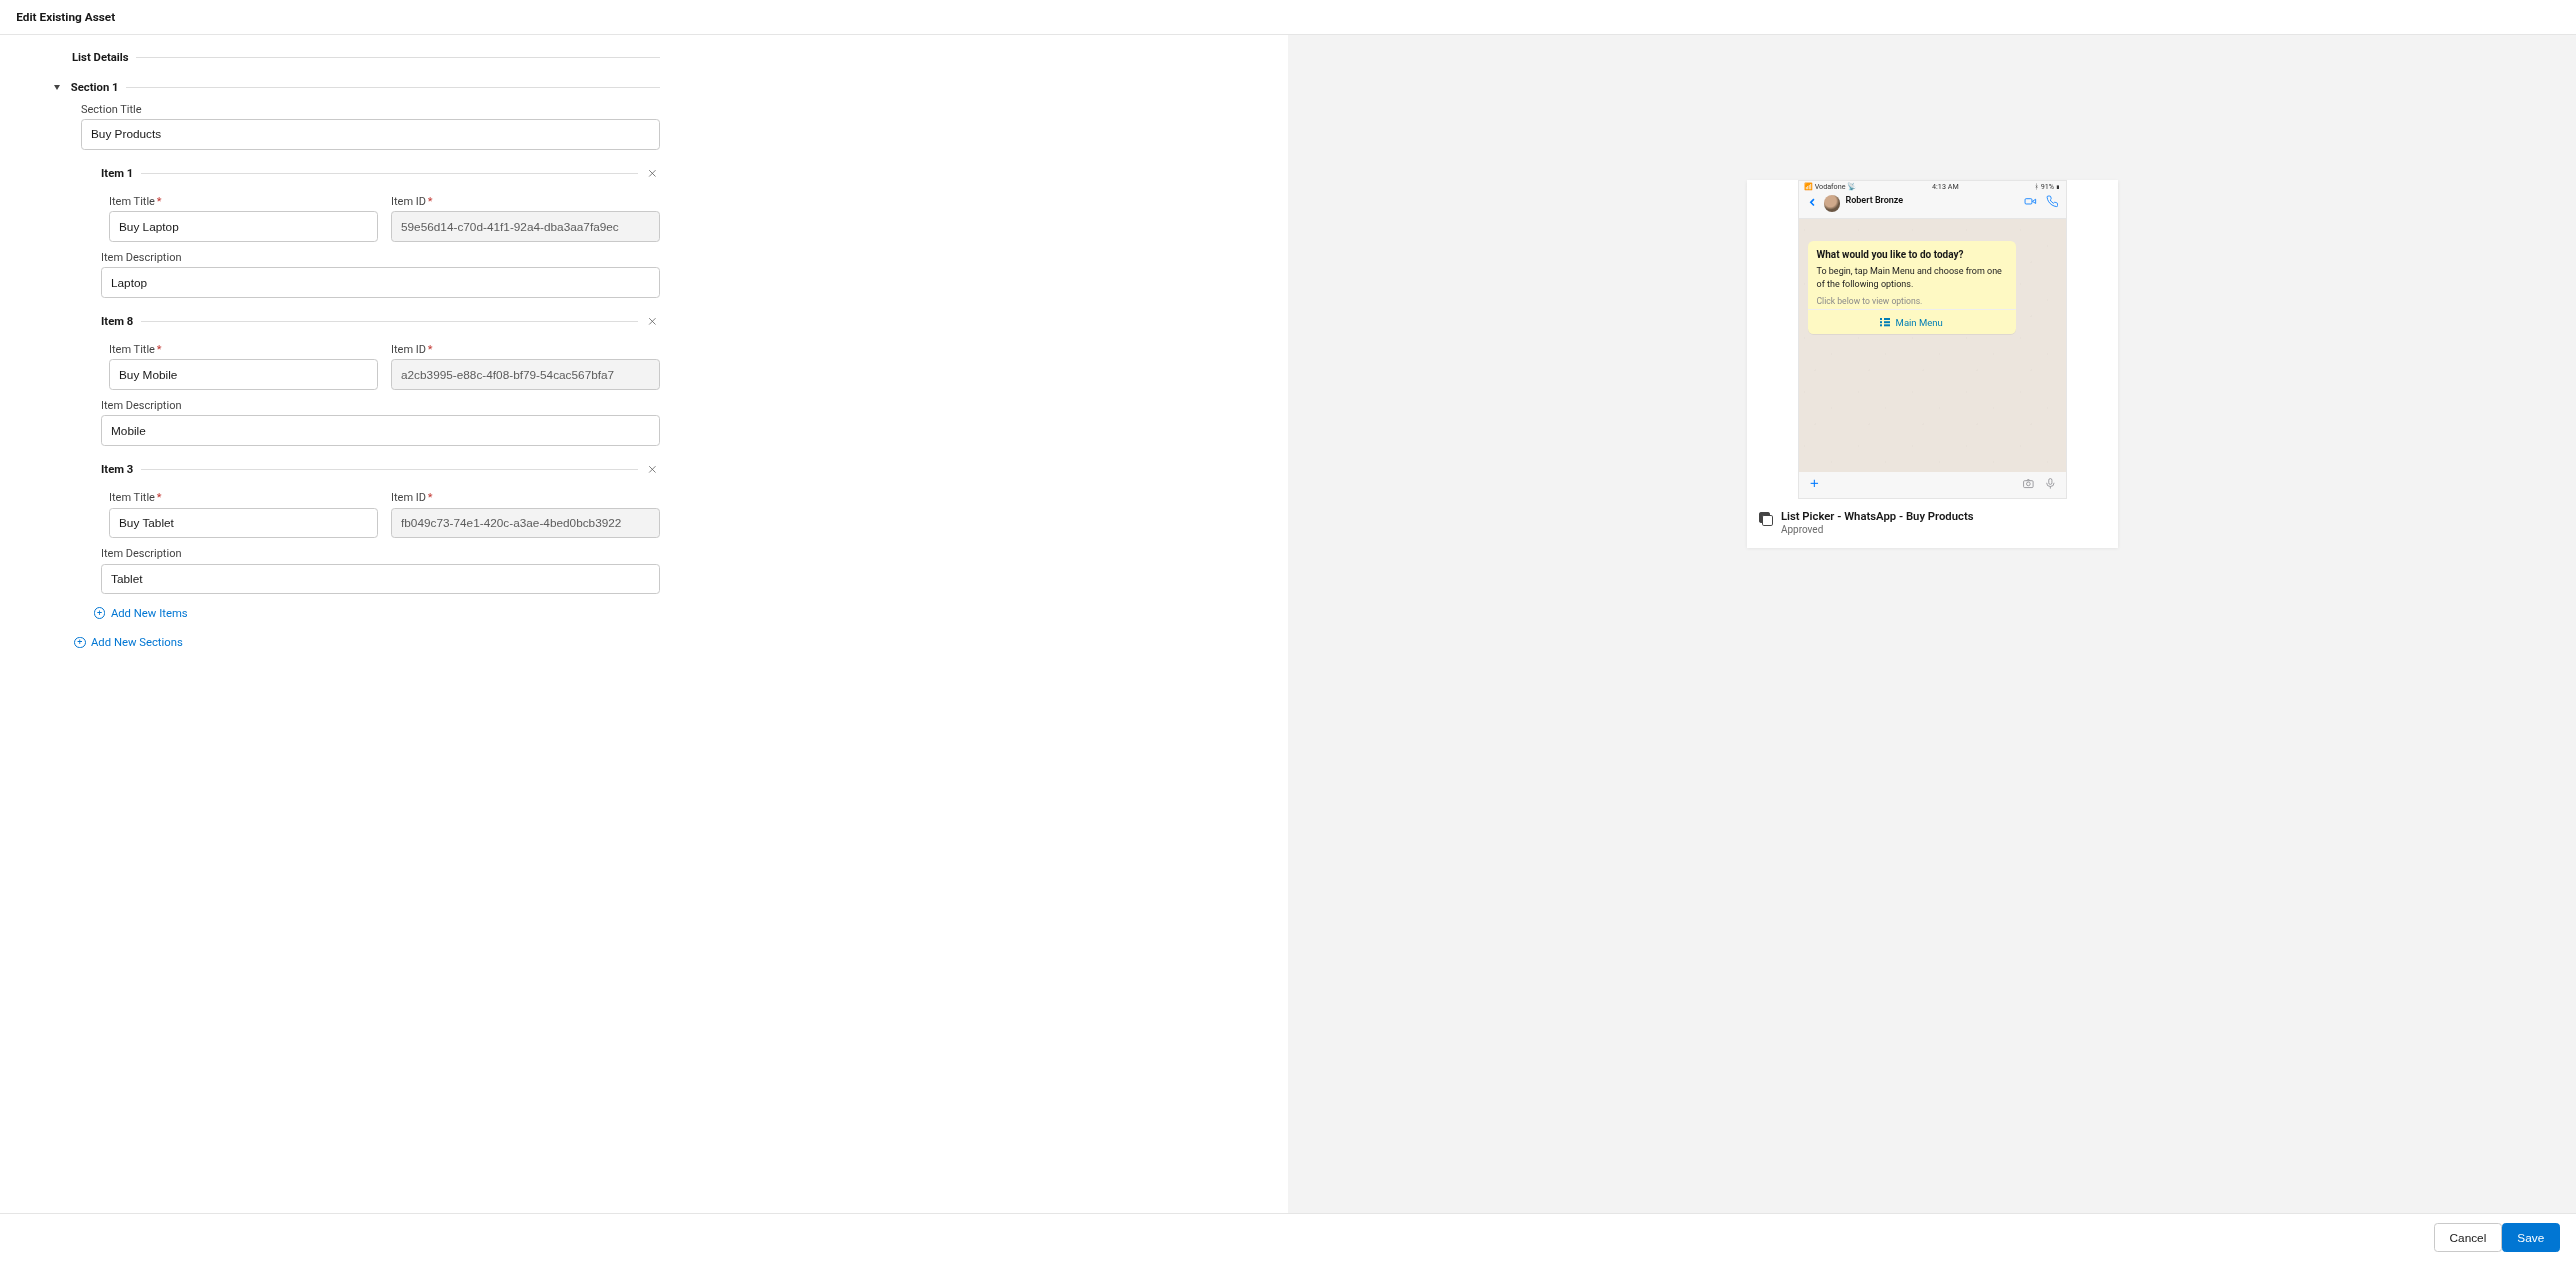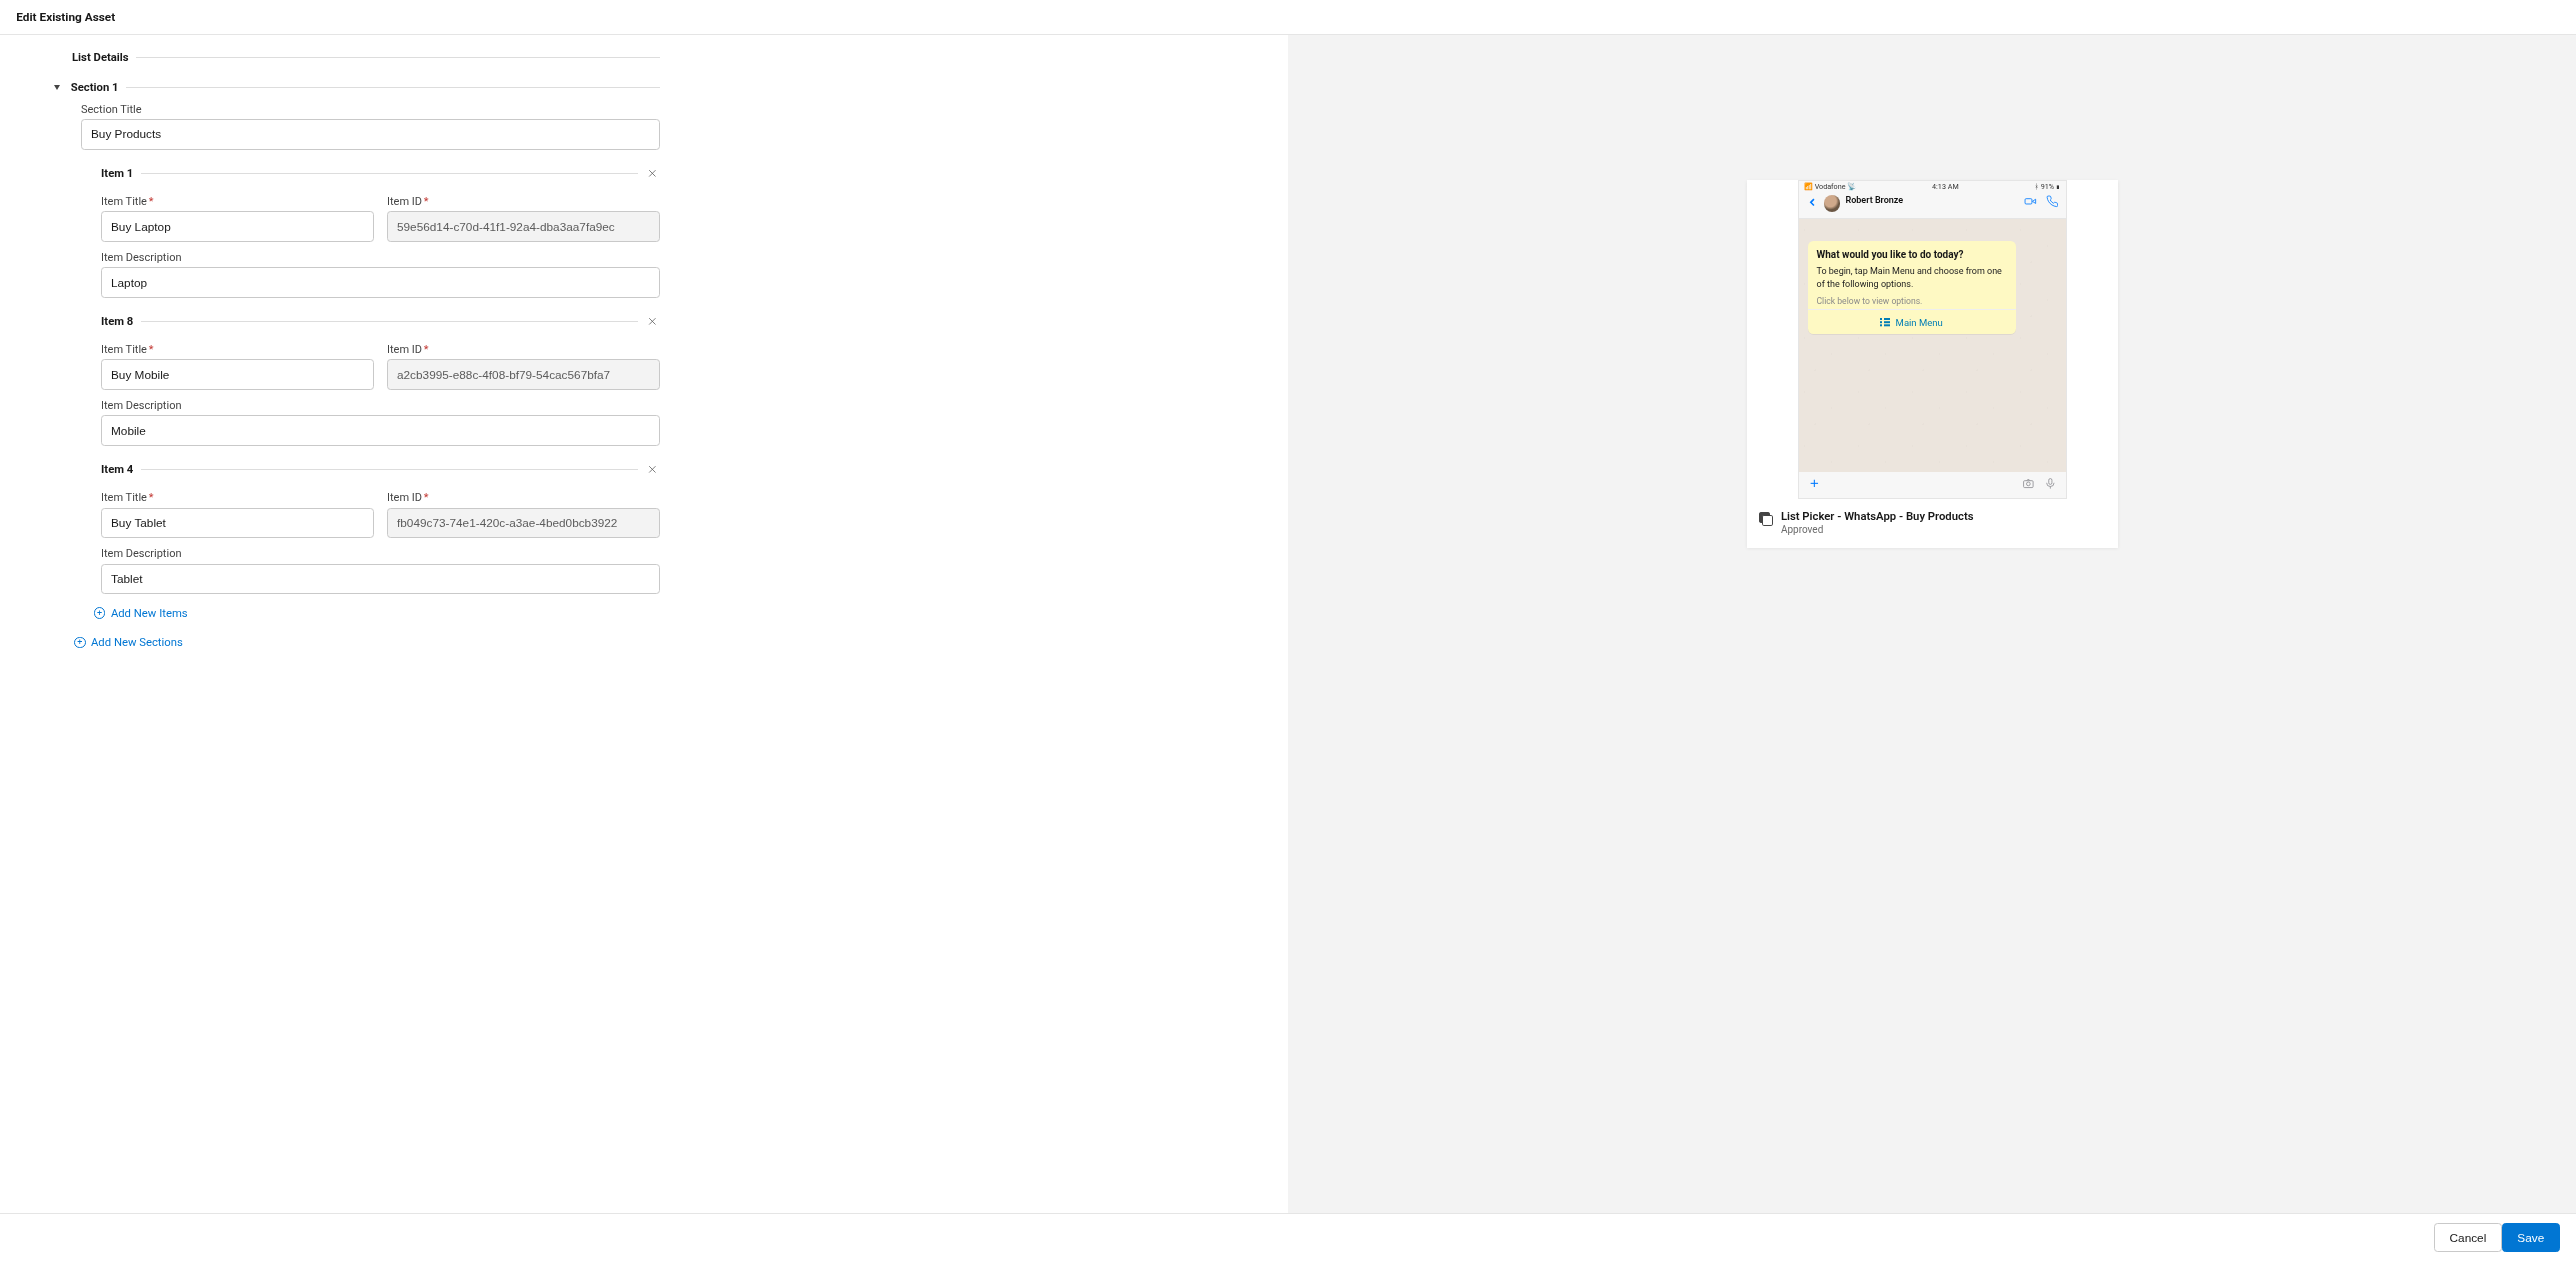--- a/index.html
+++ b/index.html
@@ -113,20 +113,21 @@
     color: #181818;
     background: #fff;
   }
   .field-input[disabled] {
     background: #f3f3f3;
     color: #5c5c5c;
   }
   .row-two {
     display: flex;
     gap: 13px;
+    margin-left: 8px;
   }
   .row-two > div { flex: 1; }
 
   .add-link {
     color: #0176d3;
     font-size: 11.3px;
     display: inline-flex;
     align-items: center;
     gap: 5.4px;
     cursor: pointer;
@@ -321,21 +322,21 @@
         <div>
           <div class="field-label"><span>Item ID</span><span class="req">*</span></div>
           <input class="field-input" type="text" disabled="" value="a2cb3995-e88c-4f08-bf79-54cac567bfa7" style="">
         </div>
       </div>
       <div class="field-label">Item Description</div>
       <input class="field-input" type="text" value="Mobile" style="">
     </div>
               <div>
       <div class="divider-row" style="margin-top:16.3px;">
-        <span class="divider-label">Item 4</span>
+        <span class="divider-label">Item 3</span>
         <span class="divider-line"></span>
         <span class="close-x">
           <svg class="icon" viewBox="0 0 24 24" stroke="#5c5c5c" stroke-width="1.5">
                       <line x1="6" y1="6" x2="18" y2="18"></line>
                       <line x1="6" y1="18" x2="18" y2="6"></line>
                     </svg>
         </span>
       </div>
       <div class="row-two">
         <div>

